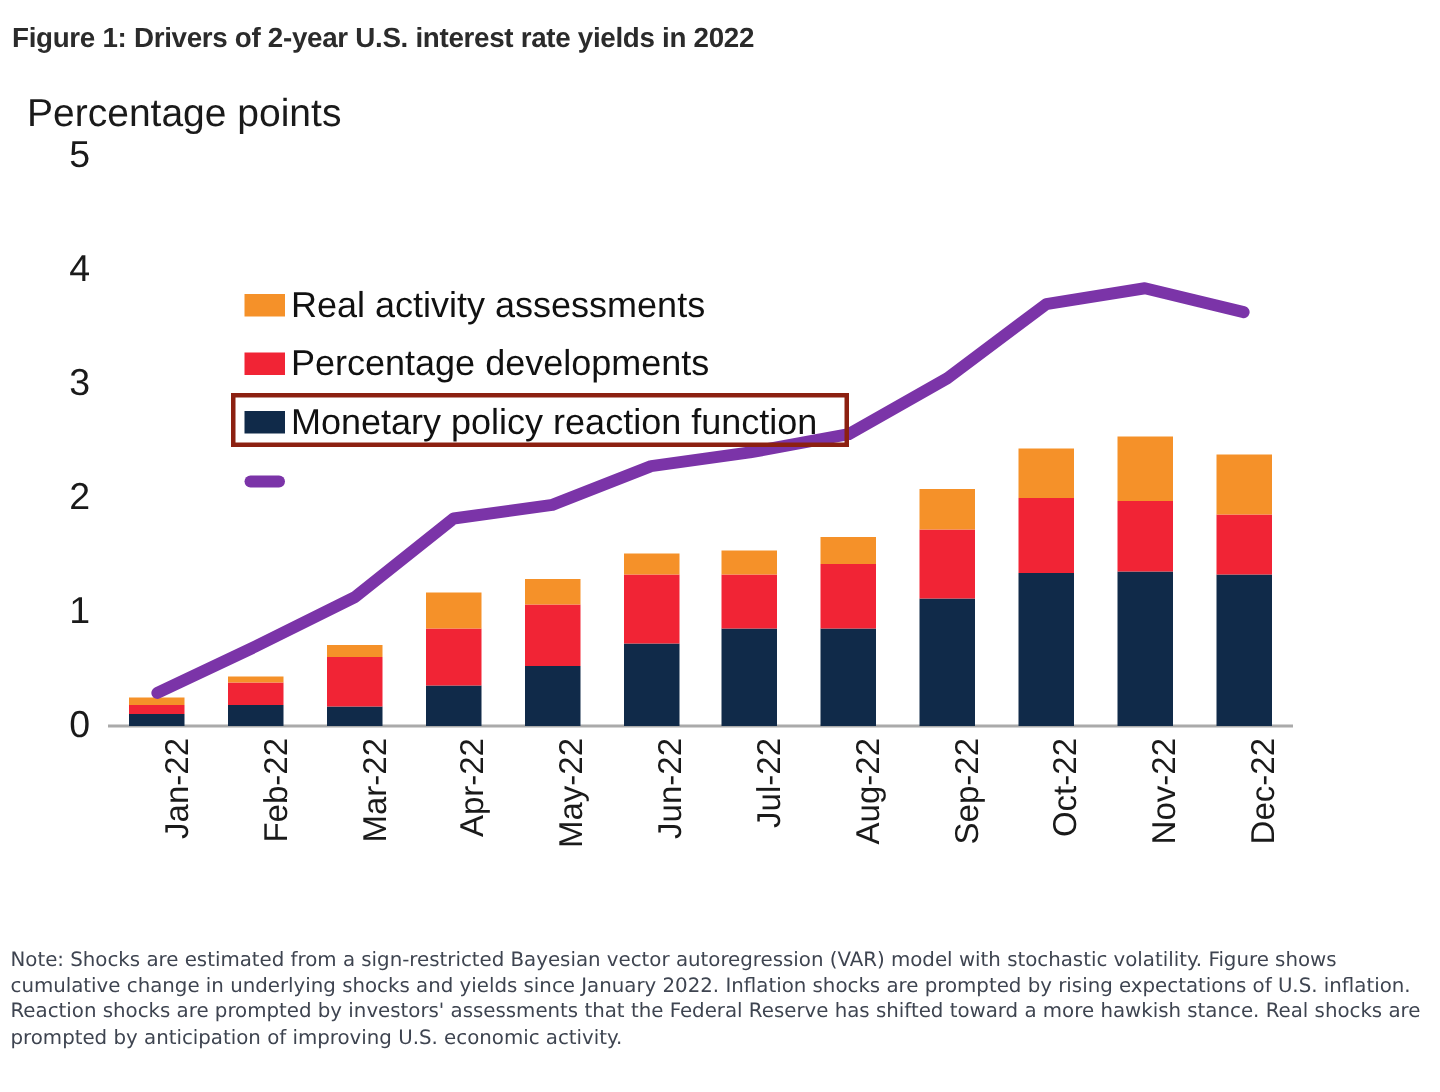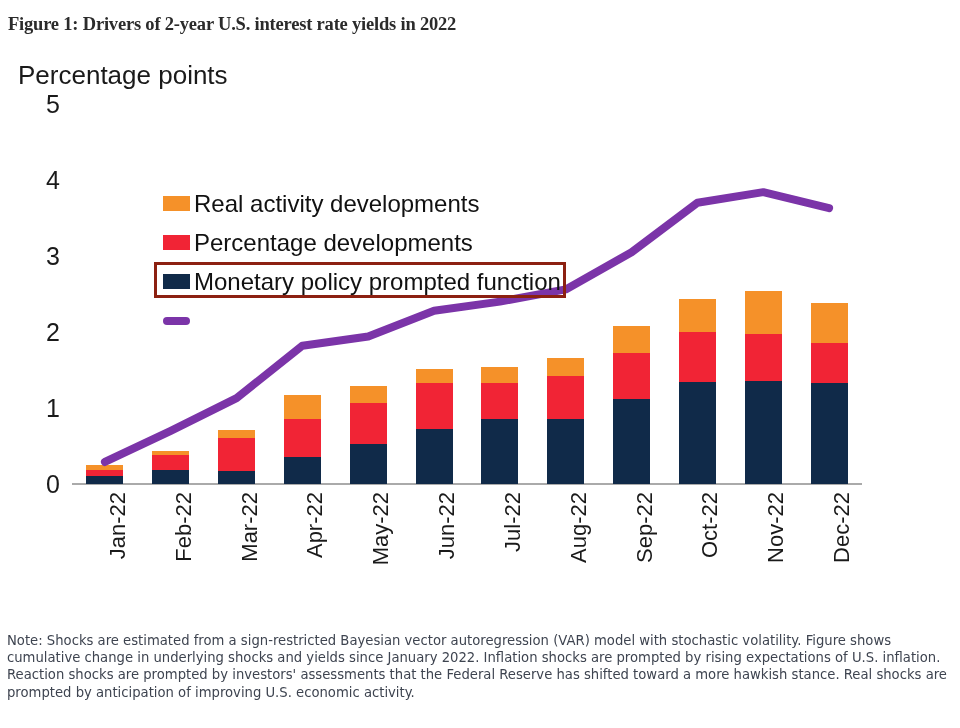--- a/index.html
+++ b/index.html
@@ -13,21 +13,21 @@
     font-family: "Liberation Sans", sans-serif;
     overflow: hidden;
     position: relative;
   }
 
   
   #figure-title {
     position: absolute;
     left: 8px;
     top: 14px;
-    font-family: Liberation Serif, serif;
+    font-family: Liberation Sans, sans-serif;
     font-size: 18.5px;
     font-weight: 700;
     color: #2b2b2b;
     letter-spacing: -0.2px;
     white-space: nowrap;
   }
 
   
   #chart-area {
     position: absolute;
@@ -311,29 +311,29 @@
       </div>
       <div class="x-label" style="left: 738.583px;">
         <span>Dec-22</span>
       </div>
     </div>
 
   <div id="legend">
     <div id="legend-highlight-box" style="border-color: rgb(140, 32, 17);"></div>
   <div class="legend-row">
         <span class="legend-swatch" style="background: rgb(245, 145, 41);"></span>
-        <span class="legend-label">Real activity developments</span>
+        <span class="legend-label">Real activity assessments</span>
       </div>
       <div class="legend-row">
         <span class="legend-swatch" style="background: rgb(241, 36, 53);"></span>
         <span class="legend-label">Percentage developments</span>
       </div>
       <div class="legend-row">
         <span class="legend-swatch" style="background: rgb(16, 42, 73);"></span>
-        <span class="legend-label">Monetary policy prompted function</span>
+        <span class="legend-label">Monetary policy reaction function</span>
       </div>
       <div class="legend-row">
         <span class="legend-line-swatch" style="background: rgb(123, 52, 168);"></span>
       </div>
     </div>
 
 </div>
 
 <div id="footnote">Note: Shocks are estimated from a sign-restricted Bayesian vector autoregression (VAR) model with stochastic volatility. Figure shows cumulative change in underlying shocks and yields since January 2022. Inflation shocks are prompted by rising expectations of U.S. inflation. Reaction shocks are prompted by investors' assessments that the Federal Reserve has shifted toward a more hawkish stance. Real shocks are prompted by anticipation of improving U.S. economic activity.</div>
 

